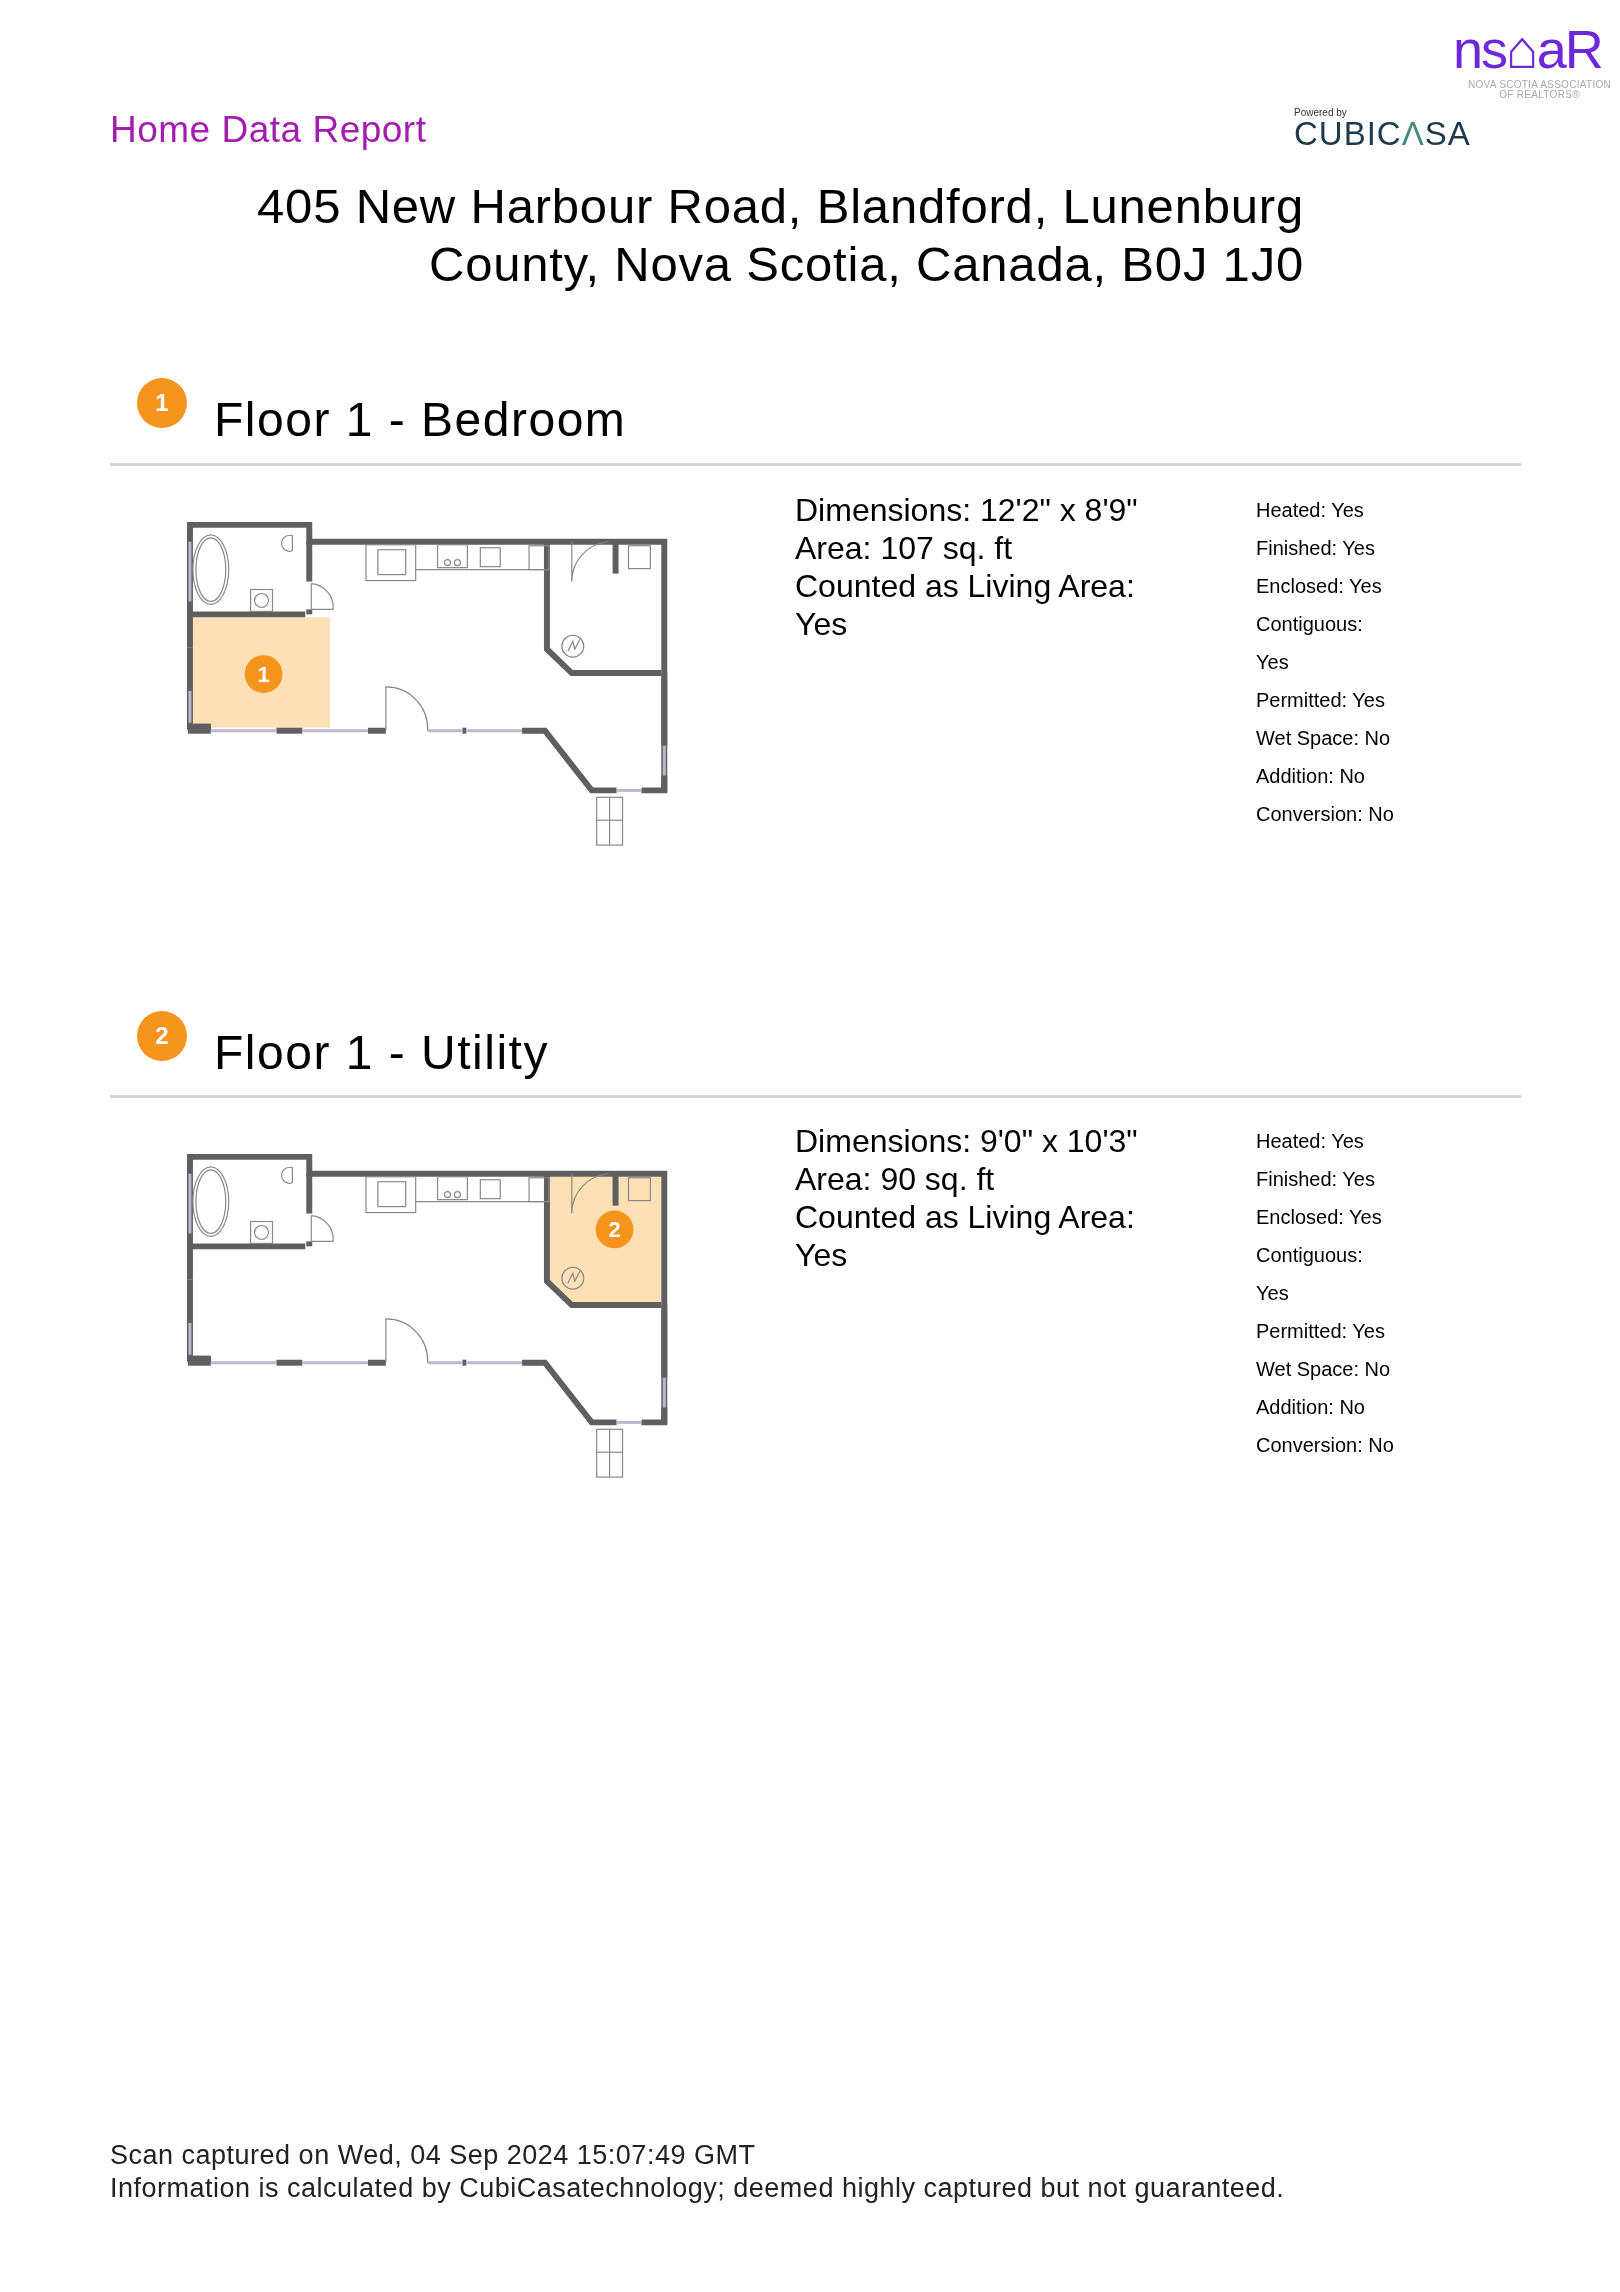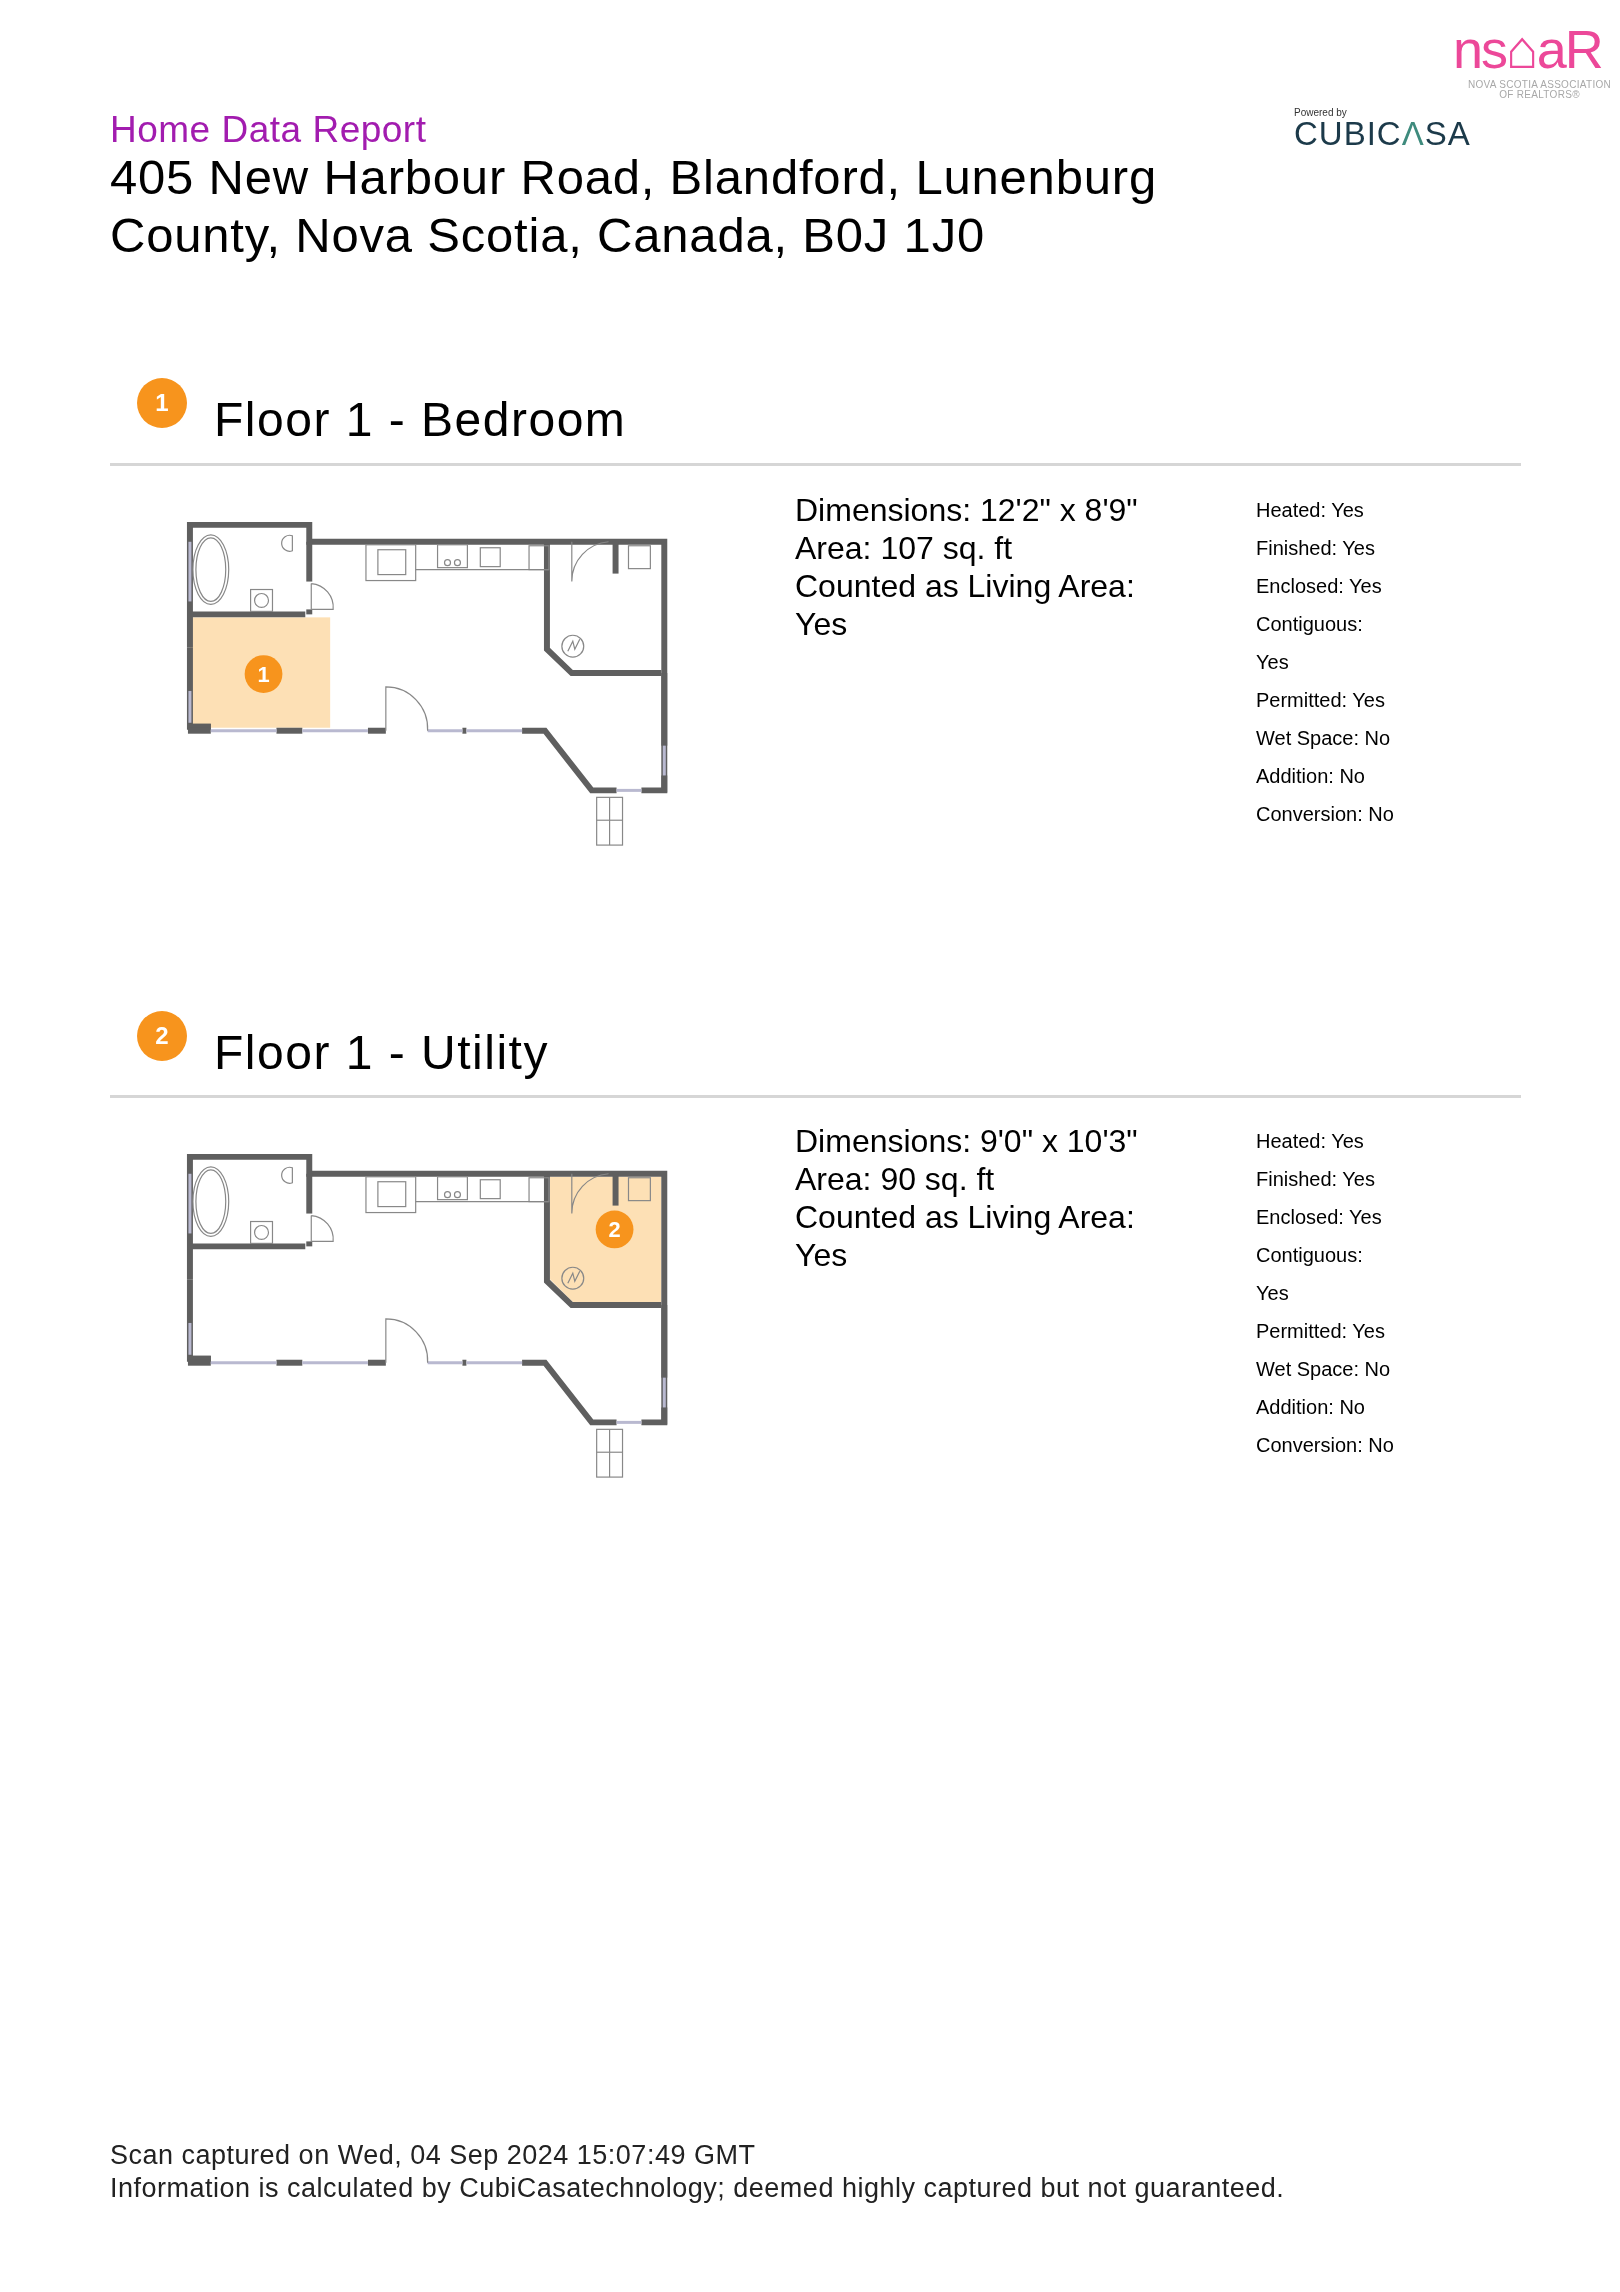--- a/index.html
+++ b/index.html
@@ -1,30 +1,30 @@
 <!DOCTYPE html>
 <html><head>
 <meta charset="utf-8">
 <style>
   html, body { margin: 0; padding: 0; background: #ffffff; }
   body { width: 1621px; height: 2292px; position: relative; overflow: hidden;
          font-family: "Liberation Sans", sans-serif; color: #000; }
 
   .logo-nsar { position: absolute; left: 1453px; top: 22px; width: 169px; height: 80px; }
-  .logo-nsar .mark { font-family: "Liberation Sans", sans-serif; font-size: 54px; color: #ec4899;
+  .logo-nsar .mark { font-family: "Liberation Sans", sans-serif; font-size: 54px; color: #6d28d9;
                      letter-spacing: -2px; line-height: 54px; position: absolute; left: 0; top: 0; text-align: right; }
   .logo-nsar .sub { position: absolute; left: 12px; top: 58px; width: 149px; font-size: 10px;
                     color: #a8a8a8; text-align: center; line-height: 10px; letter-spacing: 0.3px; }
   .logo-cubi { position: absolute; left: 1294px; top: 107px; }
   .logo-cubi .pb { font-size: 10px; color: #333; }
   .logo-cubi .name { font-size: 33px; font-weight: normal; color: #1c3a4a; letter-spacing: 1px; line-height: 32px; }
   .logo-cubi .name .a { color: #3e8b7d; }
 
   .report-label { position: absolute; left: 110px; top: 109px; font-size: 37px; color: #a21caf; letter-spacing: 0.5px; }
-  .address { position: absolute; left: 110px; top: 148px; font-size: 49px; line-height: 58px; width: 1194px; letter-spacing: 0.8px; }
+  .address { position: absolute; left: 110px; top: 177px; font-size: 49px; line-height: 58px; width: 1194px; letter-spacing: 0.8px; text-align: right; }
 
   .section { position: absolute; left: 0; width: 1621px; }
   .section .badge { position: absolute; left: 137px; width: 50px; height: 50px; border-radius: 50%;
                     background: #f7941d; color: #fff; font-weight: bold; font-size: 24px;
                     display: flex; align-items: center; justify-content: center; }
   .section .title { position: absolute; left: 214px; font-size: 48px; letter-spacing: 1.5px; margin-top: 12px; }
   .section .rule { position: absolute; left: 110px; width: 1411px; height: 3px; background: #d6d6d6; }
   .section .plan { position: absolute; left: 169px; width: 557px; height: 358px; }
   .section .info { position: absolute; left: 795px; font-size: 32px; line-height: 38px; }
   .section .flags { position: absolute; left: 1256px; font-size: 20px; line-height: 38px; }

